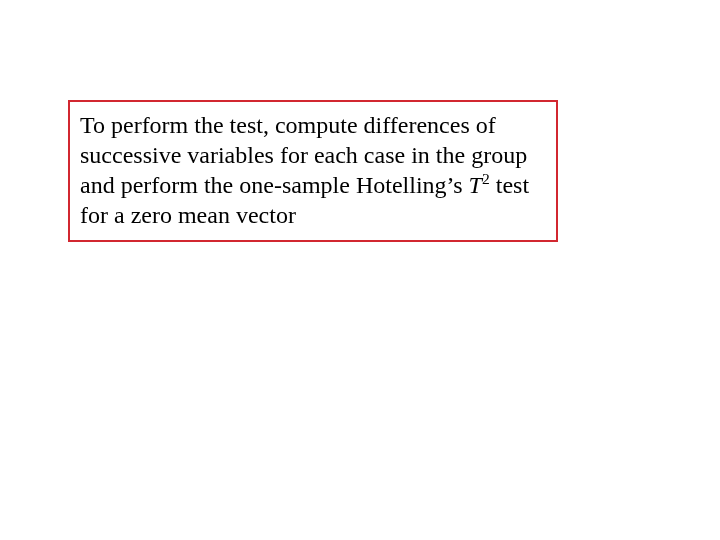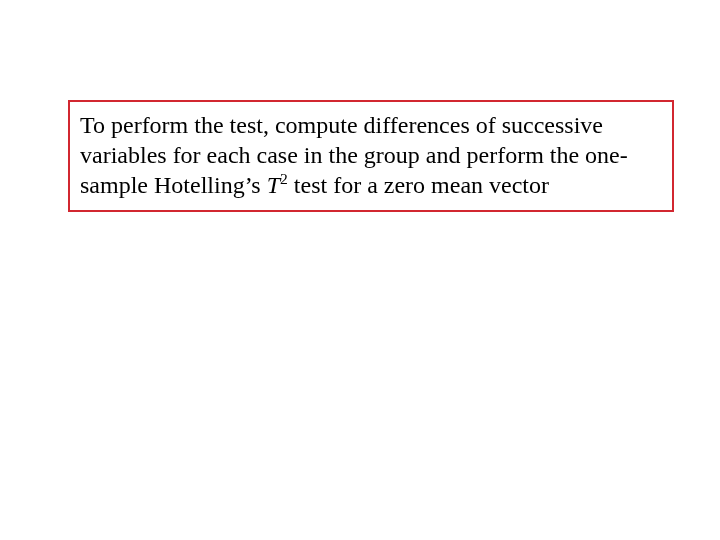--- a/index.html
+++ b/index.html
@@ -11,21 +11,21 @@
       width: 720px;
       height: 540px;
       background: #ffffff;
       font-family: "Times New Roman", Times, serif;
       position: relative;
     }
     .content-box {
       position: absolute;
       top: 100px;
       left: 68px;
-      width: 606px;
+      width: 490px;
       border: 2.5px solid #d22730;
       padding: 8px 10px 10px 10px;
     }
     .body-text {
       font-size: 24px;
       line-height: 1.25;
       color: #000000;
       font-family: "Times New Roman", Times, serif;
     }
     .italic {

